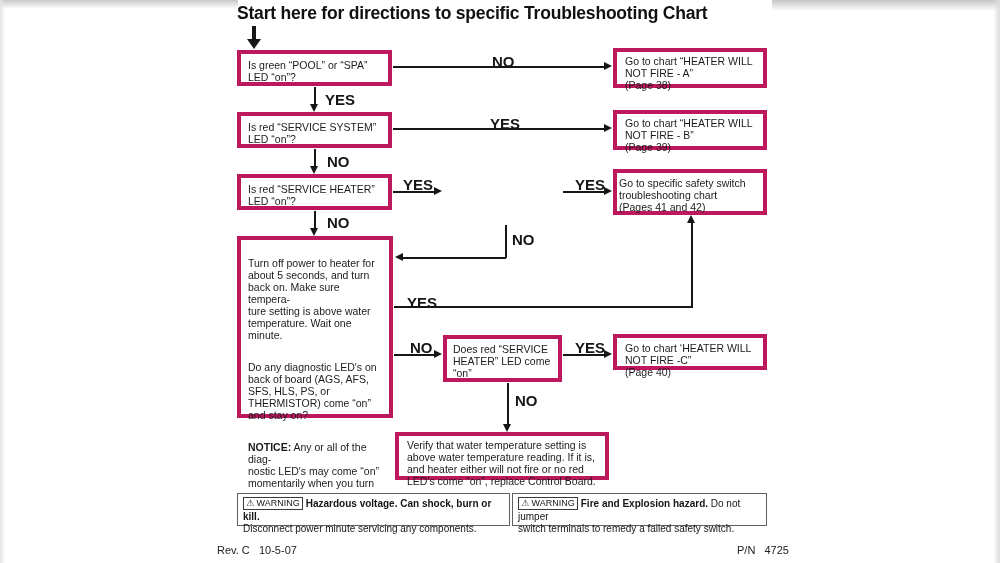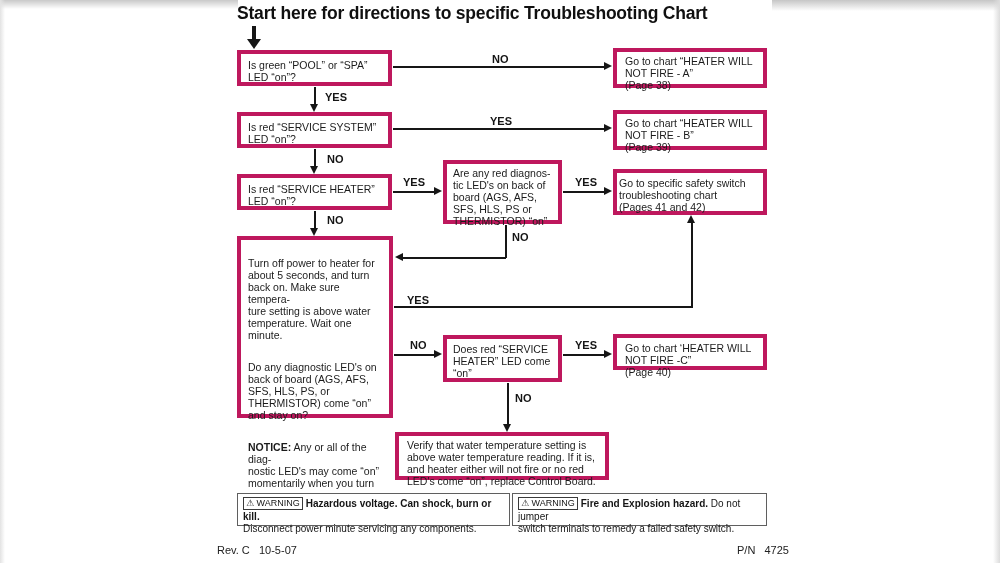--- a/index.html
+++ b/index.html
@@ -23,21 +23,21 @@
   }
   .node{
     position:absolute;border:4px solid #be185d;background:#fff;
     font-size:10.5px;line-height:12px;white-space:pre-line;color:#1b1b1b;
     box-sizing:border-box;
   }
   .node p{margin:0 0 8px 0;}
   .node p:last-child{margin:0;}
   .b{font-weight:bold;}
   .lbl{
-    position:absolute;font-size:11px;font-weight:bold;color:#151515;white-space:nowrap;
+    position:absolute;font-size:15px;font-weight:bold;color:#151515;white-space:nowrap;
   }
   .hline{position:absolute;height:1.6px;background:#161616;}
   .vline{position:absolute;width:1.6px;background:#161616;}
   .ah{position:absolute;width:0;height:0;}
   .ah-r{border-top:4.5px solid transparent;border-bottom:4.5px solid transparent;border-left:8px solid #161616;}
   .ah-l{border-top:4.5px solid transparent;border-bottom:4.5px solid transparent;border-right:8px solid #161616;}
   .ah-d{border-left:4.5px solid transparent;border-right:4.5px solid transparent;border-top:8px solid #161616;}
   .ah-u{border-left:4.5px solid transparent;border-right:4.5px solid transparent;border-bottom:8px solid #161616;}
   .start-stem{position:absolute;left:252px;top:26px;width:4px;height:14px;background:#161616;}
   .start-head{position:absolute;left:247px;top:39px;width:0;height:0;
@@ -72,25 +72,20 @@
 
   <div class="node" style="left:237px;top:50px;width:155px;height:36px;padding:5px 7px;">Is green “POOL” or “SPA”
 LED “on”?</div>
 
   <div class="node" style="left:237px;top:112px;width:155px;height:36px;padding:5px 7px;">Is red “SERVICE SYSTEM”
 LED “on”?</div>
 
   <div class="node" style="left:237px;top:174px;width:155px;height:36px;padding:5px 7px;">Is red “SERVICE HEATER”
 LED “on”?</div>
 
-  <div class="node" style="left:443px;top:160px;width:119px;height:64px;padding:3px 6px;">Are any red diagnos-
-tic LED's on back of
-board (AGS, AFS,
-SFS, HLS, PS or
-THERMISTOR) “on”</div>
 
   <div class="node" style="left:237px;top:236px;width:156px;height:182px;padding:5px 7px;">
     <p>Turn off power to heater for
 about 5 seconds, and turn
 back on. Make sure tempera-
 ture setting is above water
 temperature. Wait one minute.</p>
     <p>Do any diagnostic LED's on
 back of board (AGS, AFS,
 SFS, HLS, PS, or

